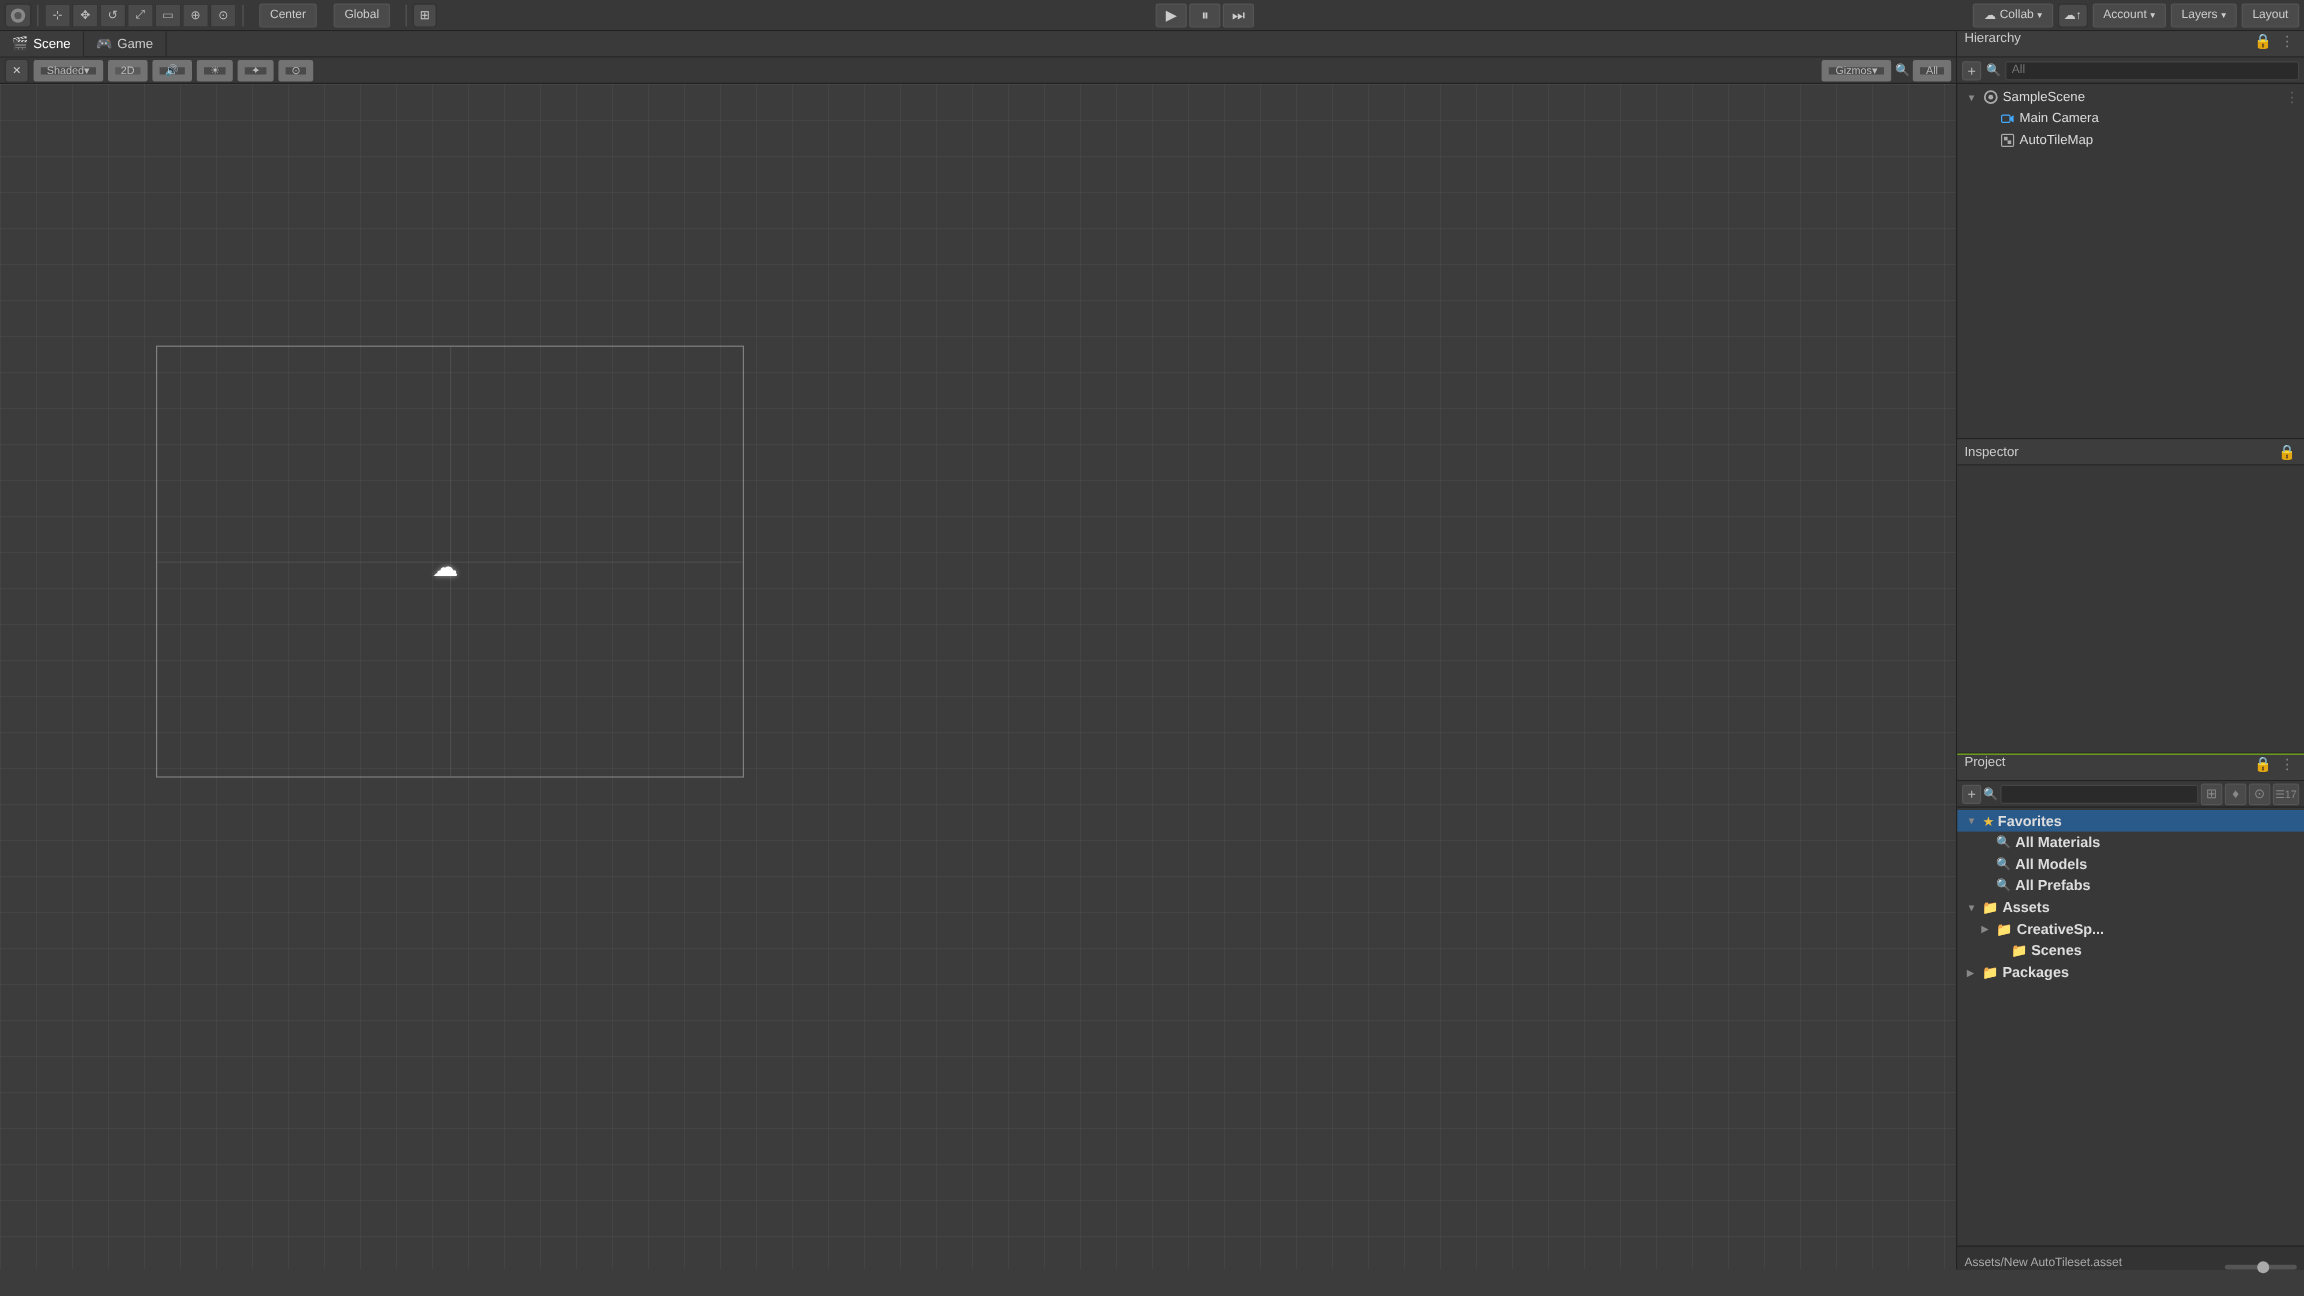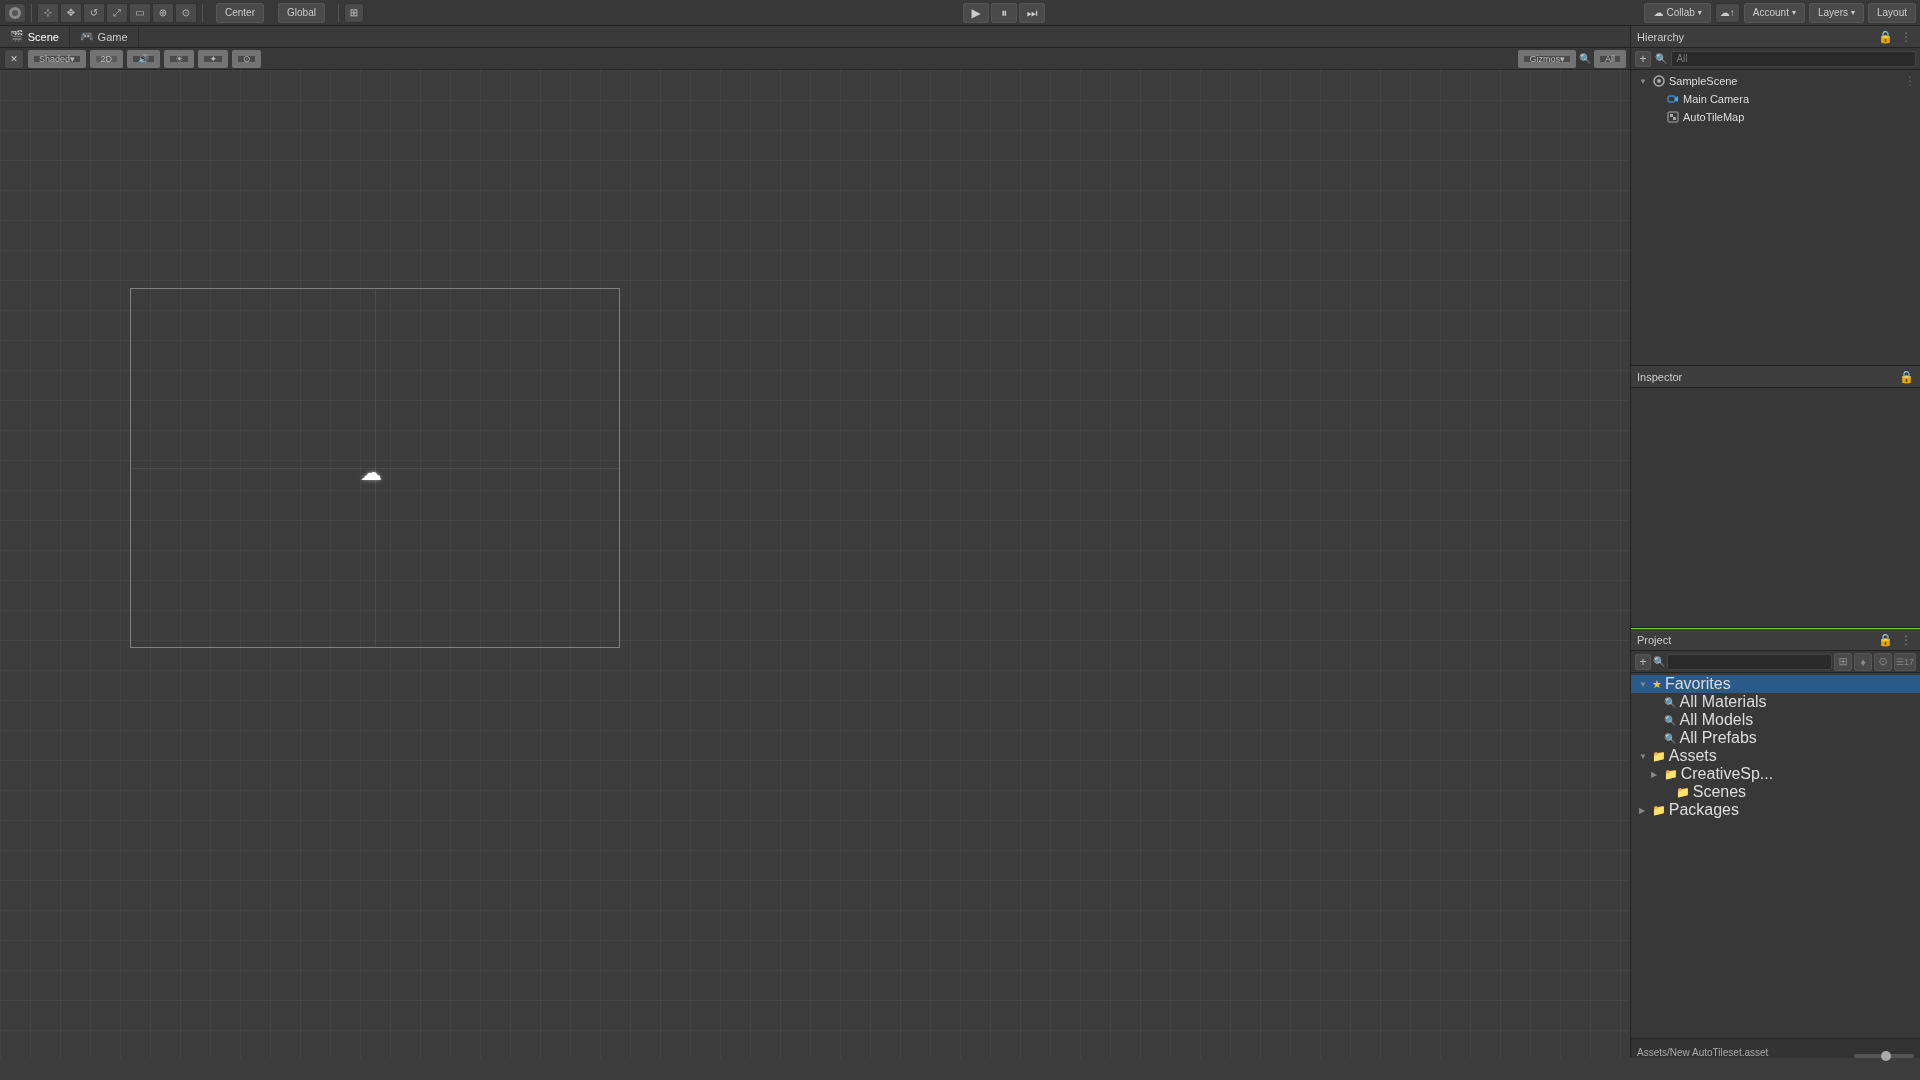--- a/index.html
+++ b/index.html
@@ -191,21 +191,20 @@
       height: 340px;
       border-bottom: 1px solid #222;
       display: flex;
       flex-direction: column;
     }
     .panel-header {
       height: 22px;
       background: #3d3d3d;
       border-bottom: 1px solid #222;
       display: flex;
-      align-items: center;
       padding: 0 6px;
       gap: 4px;
     }
     .panel-title {
       font-size: 11px;
       color: #ccc;
       font-weight: 500;
       flex: 1;
     }
     .panel-icon-btn {
@@ -358,22 +357,23 @@
     .proj-indent-3 { padding-left: 32px; }
     .proj-arrow {
       width: 10px;
       font-size: 8px;
       color: #888;
     }
     .proj-folder-icon {
       font-size: 11px;
     }
     .proj-label {
-      font-size: 16px;
+      font-size: 12px;
       color: #ddd;
+      font-weight: bold;
     }
     .proj-search-icon {
       font-size: 10px;
       color: #888;
     }
     .star-icon { color: #f0c040; font-size: 11px; }
 
     .project-statusbar {
       height: 20px;
       background: #333;

